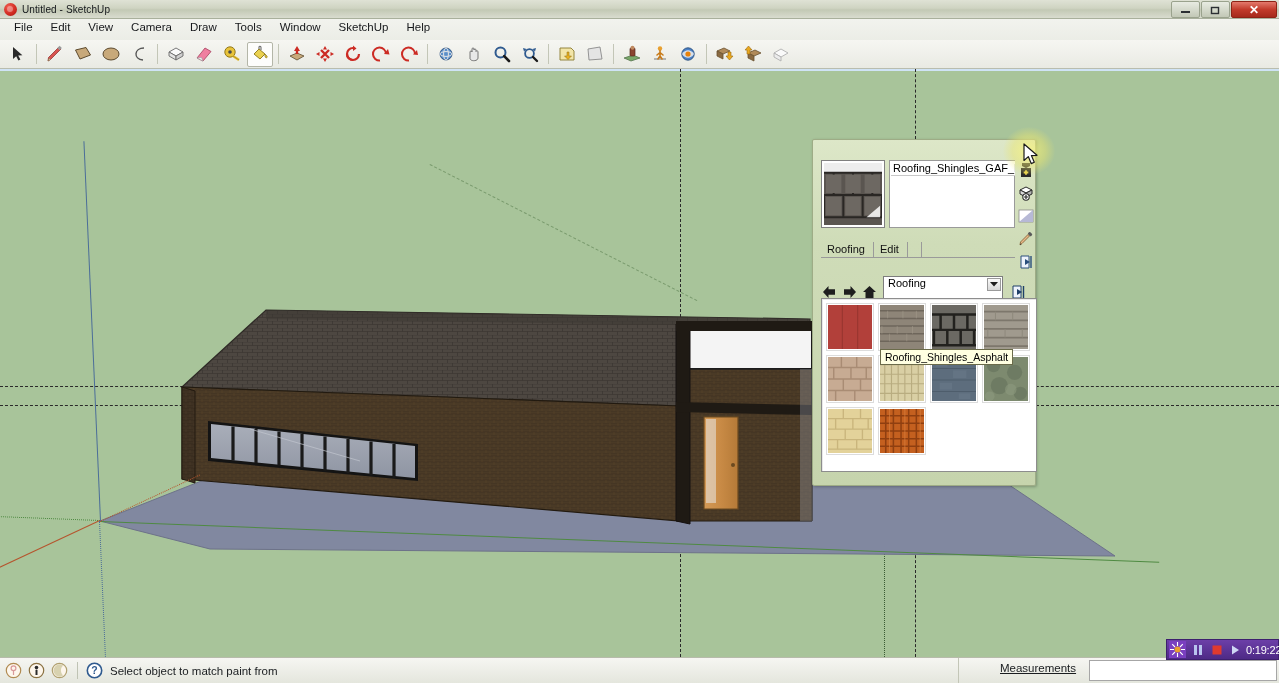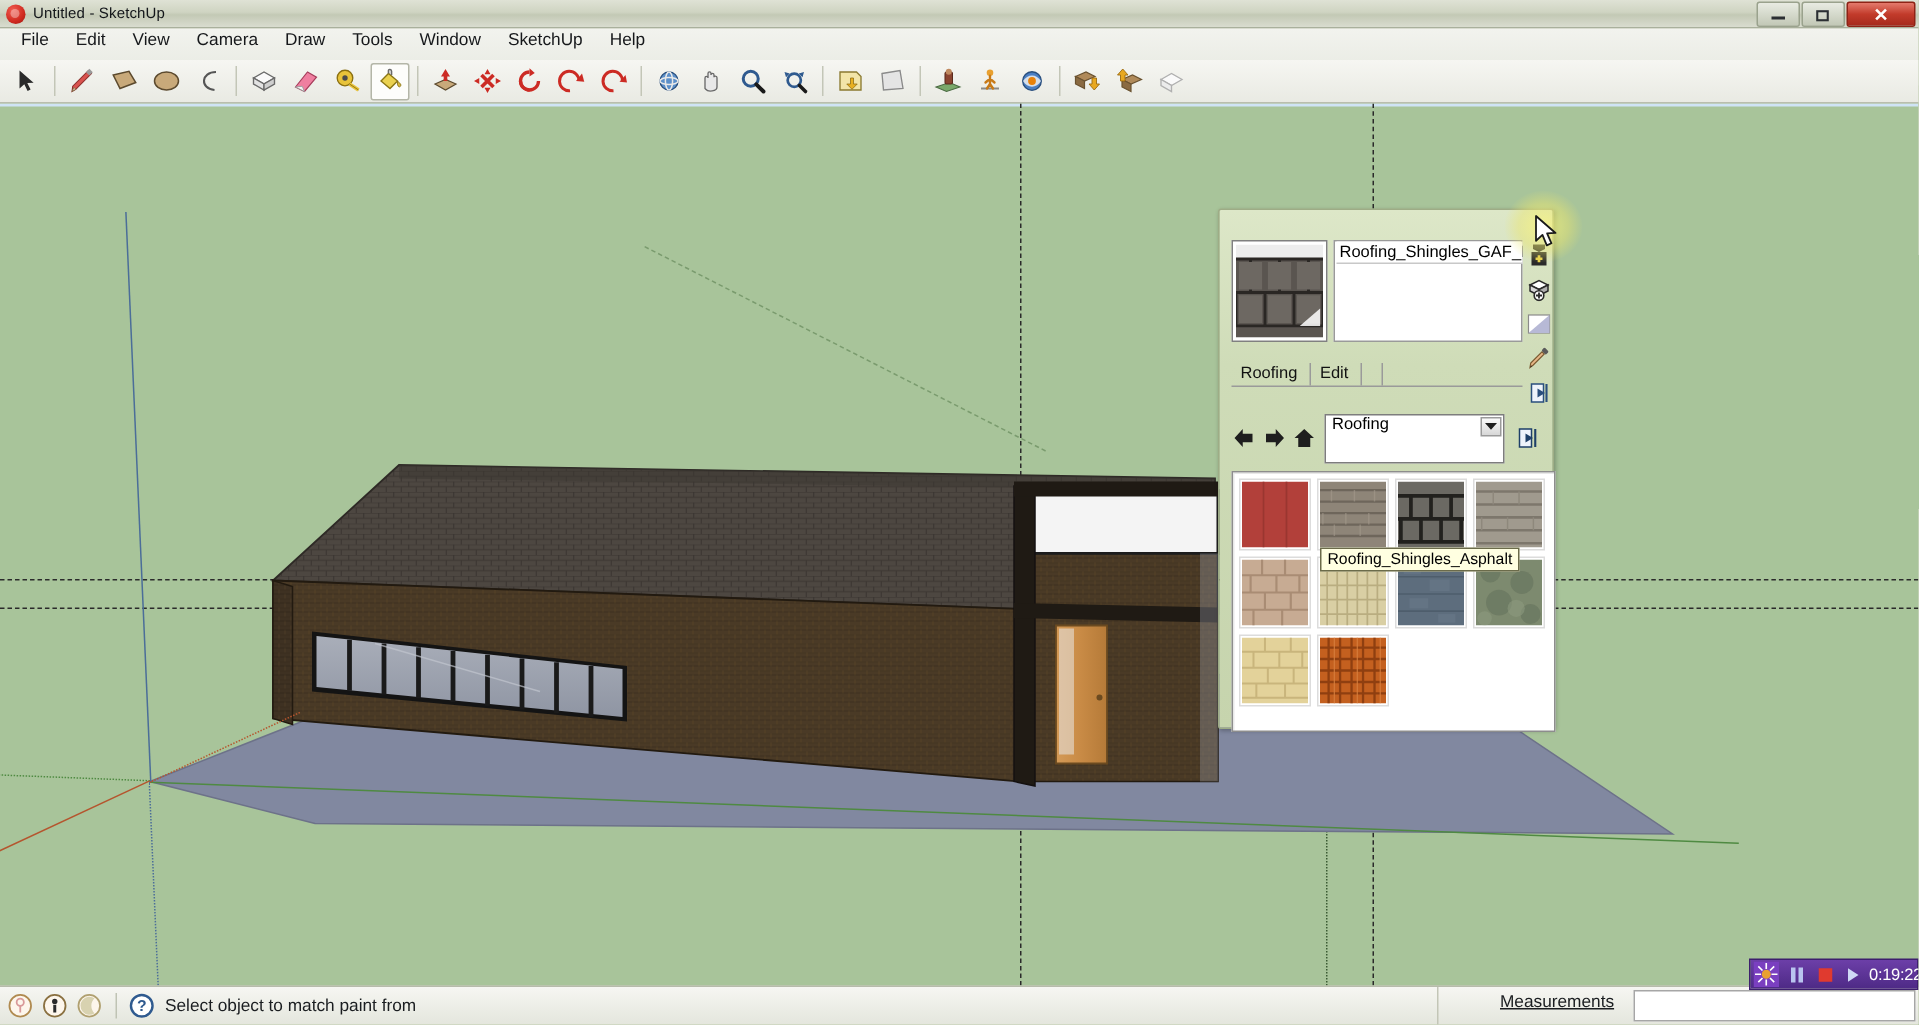--- a/index.html
+++ b/index.html
@@ -210,21 +210,21 @@
   .lib-select span { font-size: 11px; color: #000; padding-left: 4px; }
   .lib-arrow {
     position: absolute; right: 1px; top: 1px; width: 14px; height: 13px;
     background: linear-gradient(to bottom, #fbfbfb, #d7d7d7);
     border: 1px solid #9a9a9a;
     display: flex; align-items: center; justify-content: center;
   }
 
   
   .grid-panel {
-    position: absolute; left: 4px; top: 156px; width: 216px; height: 174px;
+    position: absolute; left: 4px; top: 140px; width: 216px; height: 174px;
     background: #fff; border: 1px solid #8d8d8d;
     box-shadow: inset 1px 1px 0 #e8e8e8;
   }
   .grid {
     display: flex; flex-wrap: wrap; padding: 4px 0 0 4px; gap: 4px;
   }
   .grid-cell {
     width: 48px; height: 48px; border: 1px solid #dcdcdc; background: #fff;
     padding: 1px; position: relative;
   }

